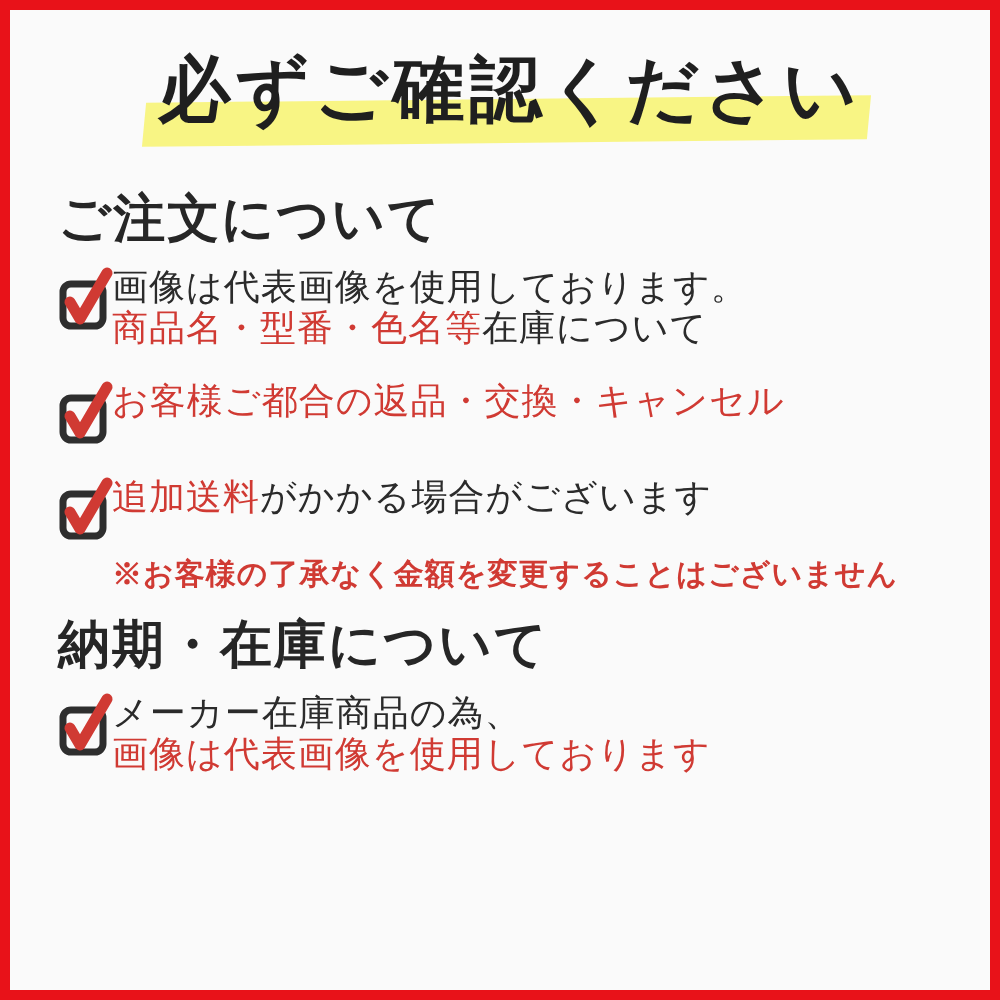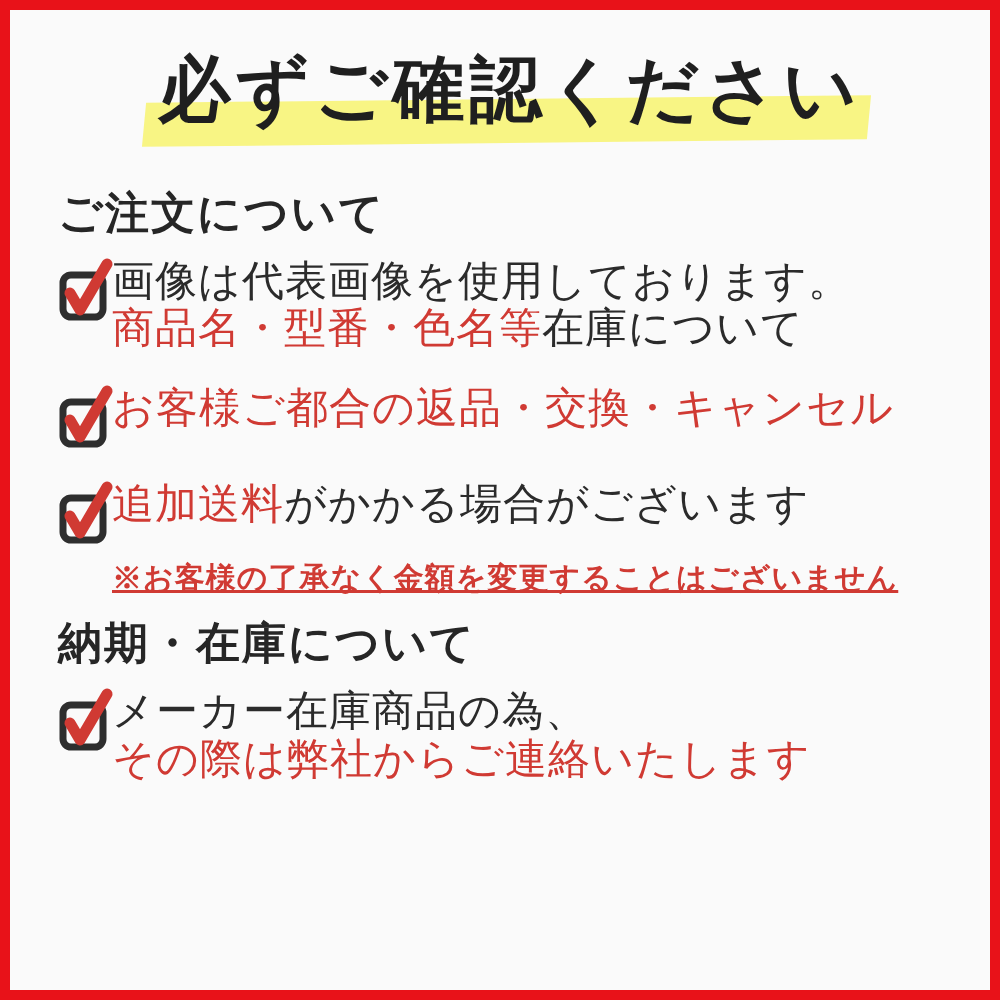--- a/index.html
+++ b/index.html
@@ -30,38 +30,38 @@
   }
   .highlight{
     position:absolute;left:-14px;right:-8px;top:55px;height:44px;
     background:var(--yellow);
     transform:rotate(-0.6deg) skewX(-6deg);
     z-index:0;
   }
   .title-text{position:relative;z-index:1;}
   
   .heading{
-    font-size:44px;font-weight:700;letter-spacing:2px;line-height:1.15;
+    font-size:52px;font-weight:700;letter-spacing:2px;line-height:1.15;
     margin:54px 0 18px 0;color:#262626;white-space:nowrap;
   }
   .heading.second{margin-top:22px;}
   
   .item{display:flex;align-items:flex-start;margin:0 0 32px 0;}
   .checkbox{flex:0 0 48px;width:48px;margin:2px 6px 0 0;position:relative;}
   .checkbox svg{overflow:visible;display:block;}
   .item-text{
-    font-size:42px;line-height:1.14;letter-spacing:1px;
+    font-size:36px;line-height:1.14;letter-spacing:1px;
     white-space:nowrap;
   }
   .red{color:var(--red-text);font-weight:400;}
   .black{color:var(--ink);}
   .note{
     font-size:30px;font-weight:600;letter-spacing:1px;
     color:var(--red-text);
-    margin:-16px 0 0 54px;line-height:1.2;white-space:nowrap;text-decoration:underline;
+    margin:-16px 0 0 54px;line-height:1.2;white-space:nowrap;
   }
 </style>
 </head>
 <body>
 
 <div class="canvas">
 
   <header class="title-wrap">
     <h1 class="title">
       <span class="highlight"></span>
@@ -117,19 +117,19 @@
 
     <div class="item">
       <span class="checkbox">
         <svg width="54" height="62" viewBox="0 0 54 62" xmlns="http://www.w3.org/2000/svg" aria-hidden="true">
           <rect x="5" y="16" width="40" height="42" rx="8" fill="none" stroke="#2e2e2e" stroke-width="7"></rect>
           <path d="M12 34 L22 51 L49 5" fill="none" stroke="#d03a33" stroke-width="11" stroke-linecap="round" stroke-linejoin="round"></path>
         </svg>
       </span>
       <div class="item-text">
         <div><span class="black">メーカー在庫商品の為、</span></div>
-        <div><span class="red">その際は弊社からご連絡いたします</span></div>
+        <div><span class="red">画像は代表画像を使用しております</span></div>
       </div>
     </div>
 
   </section>
 
 </div>
 
 </body></html>

